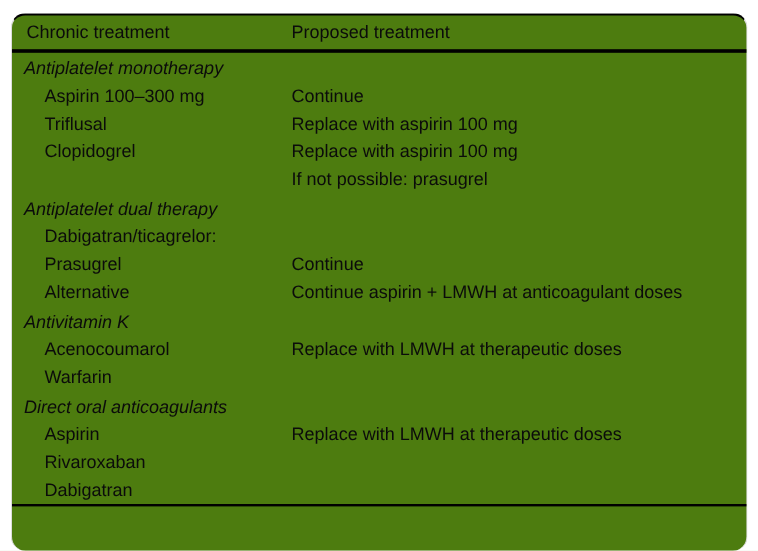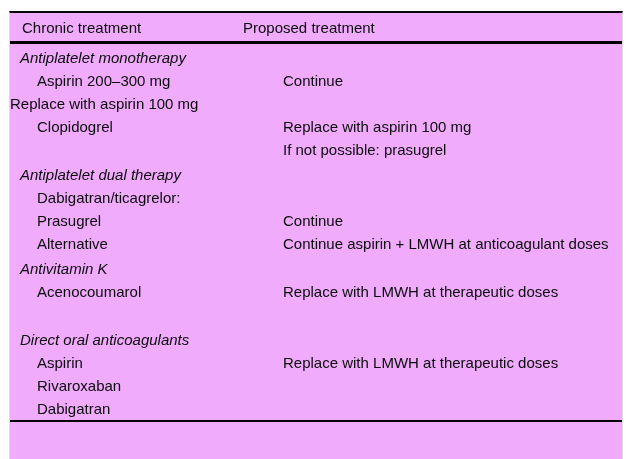--- a/index.html
+++ b/index.html
@@ -15,21 +15,22 @@
     overflow: hidden;
   }
   .table-box {
     box-sizing: border-box;
     margin: 11px 9px 0 9px;          
     width: 614px;
     height: 448px;
     border-top: 2px solid #000000;    
     border-left: 1px solid #dcdcdc;   
     border-right: 1px solid #dcdcdc;
-    background: #f0abfc;
+    background: #4d7c0f;
+    border-radius: 12px;
   }
   .header-row {
     display: grid;
     grid-template-columns: 233px 1fr;
     height: 28px;
     align-items: center;
     font-size: 15px;
   }
   .header-row .col1 { padding-left: 12px; }
   .thick-rule {
@@ -42,21 +43,20 @@
   }
   .tbody { }
   .section { margin-top: 2px; }
   .row {
     display: grid;
     grid-template-columns: 233px 1fr;
     height: 23px;
     line-height: 23px;
     font-size: 15px;
     white-space: nowrap;
-    gap: 40px;
   }
   .section-title {
     font-style: italic;
     padding-left: 10px;
   }
   .cell.item { padding-left: 27px; }
   .cell { overflow: hidden; }
 </style>
 </head>
 <body>
@@ -71,24 +71,25 @@
   <div class="thick-rule"></div>
 
   <div class="tbody">
 
     <div class="section">
       <div class="row">
         <div class="cell col1 section-title">Antiplatelet monotherapy</div>
         <div class="cell col2"></div>
       </div>
       <div class="row">
-        <div class="cell col1 item">Aspirin 200–300 mg</div>
+        <div class="cell col1 item">Aspirin 100–300 mg</div>
         <div class="cell col2">Continue</div>
       </div>
       <div class="row">
+        <div class="cell col1 item">Triflusal</div>
         <div class="cell col2">Replace with aspirin 100 mg</div>
       </div>
       <div class="row">
         <div class="cell col1 item">Clopidogrel</div>
         <div class="cell col2">Replace with aspirin 100 mg</div>
       </div>
       <div class="row">
         <div class="cell col1 item"></div>
         <div class="cell col2">If not possible: prasugrel</div>
       </div>
@@ -115,20 +116,21 @@
     <div class="section">
       <div class="row">
         <div class="cell col1 section-title">Antivitamin K</div>
         <div class="cell col2"></div>
       </div>
       <div class="row">
         <div class="cell col1 item">Acenocoumarol</div>
         <div class="cell col2">Replace with LMWH at therapeutic doses</div>
       </div>
       <div class="row">
+        <div class="cell col1 item">Warfarin</div>
         <div class="cell col2"></div>
       </div>
     </div>
 
     <div class="section">
       <div class="row">
         <div class="cell col1 section-title">Direct oral anticoagulants</div>
         <div class="cell col2"></div>
       </div>
       <div class="row">

